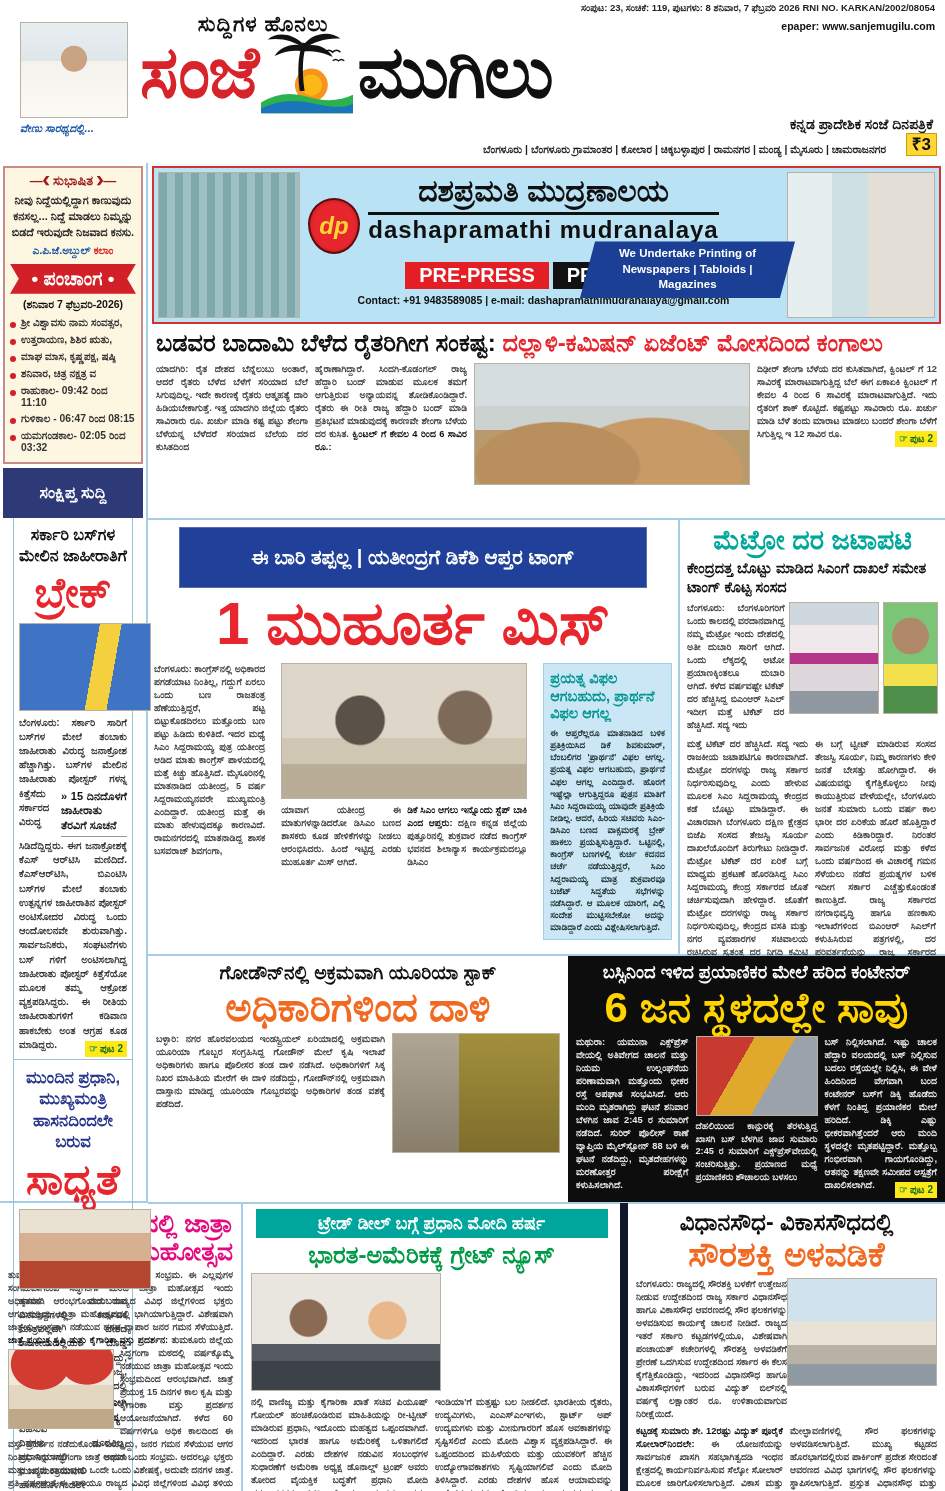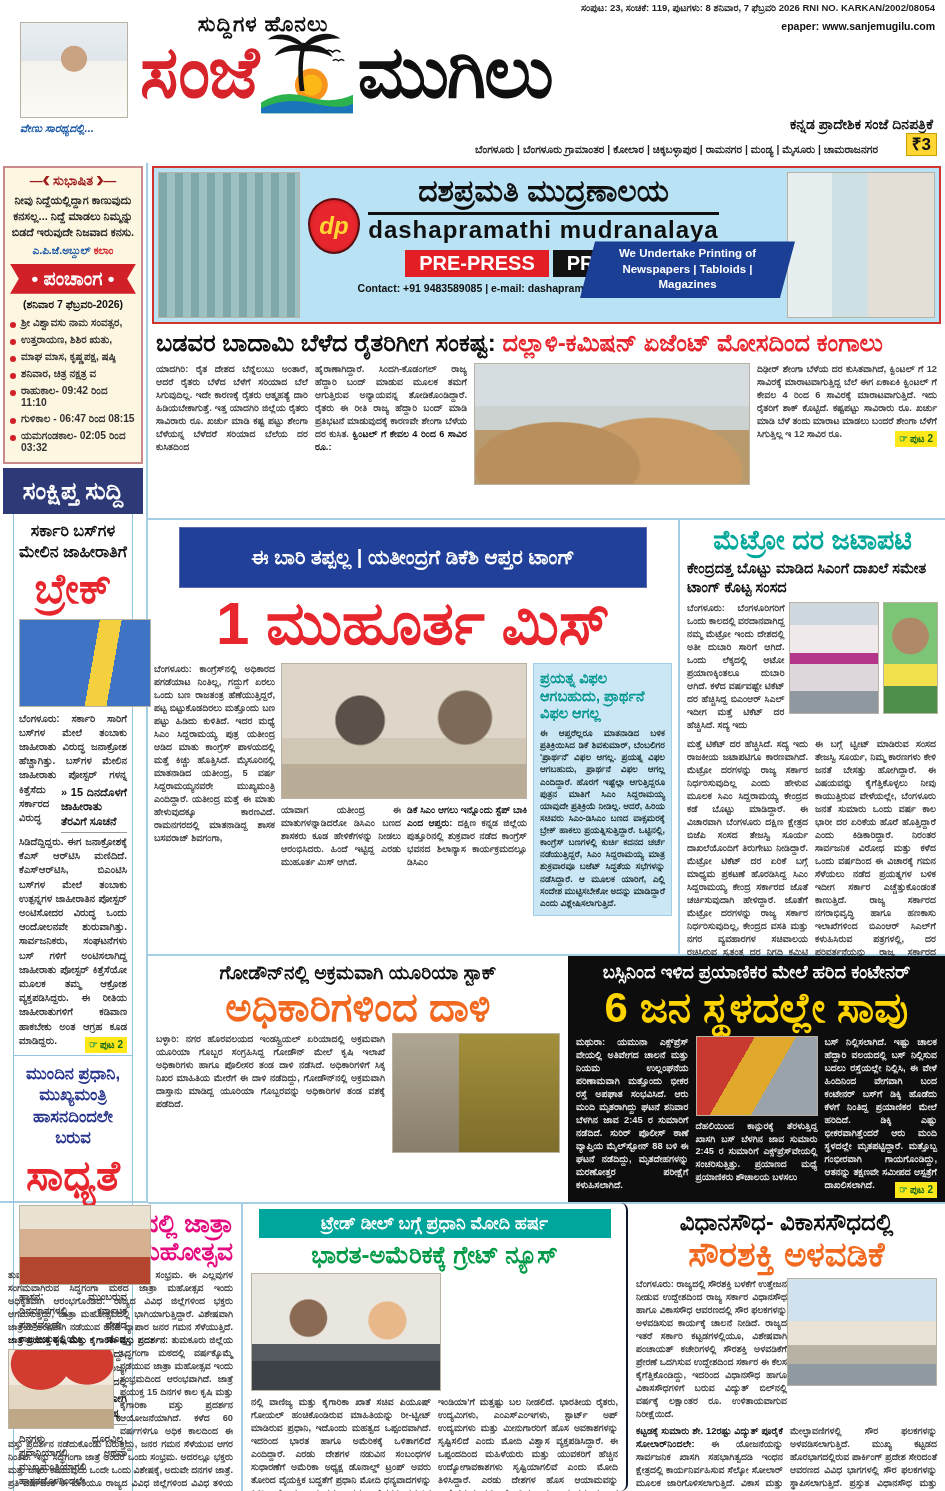--- a/index.html
+++ b/index.html
@@ -16,60 +16,60 @@
       linear-gradient(180deg,#e9eef1 0%, #dfe6ea 40%, #f4f2ec 41%, #fbfaf6 100%); }
   .promoter-cap { color:#1553a4; font-weight:bold; font-style:italic; font-size:11px; margin-top:4px; }
   .tagline { position:absolute; left:118px; top:12px; width:290px; text-align:center; font-size:21px; font-weight:bold; color:#111; letter-spacing:1px; }
   .masthead { position:absolute; left:140px; top:30px; width:740px; display:flex; align-items:center; justify-content:flex-start; }
   .mast-red { color:#d7232a; font-size:72px; font-weight:800; line-height:1; letter-spacing:-2px; }
   .mast-logo { width:92px; height:84px; margin:0 4px; }
   .mast-black { color:#101010; font-size:72px; font-weight:800; line-height:1; letter-spacing:-2px; }
   .issue-line { position:absolute; right:10px; top:2px; font-size:9.5px; font-weight:bold; color:#222; text-align:right; }
   .epaper-line { position:absolute; right:10px; top:20px; font-size:10.5px; font-weight:bold; color:#111; text-align:right; }
   .subtitle { position:absolute; right:12px; top:116px; font-size:14px; font-weight:bold; color:#111; }
-  .cities { position:absolute; left:238px; top:143px; width:640px; font-size:10.5px; font-weight:bold; color:#222; text-align:right; }
+  .cities { position:absolute; left:246px; top:143px; width:640px; font-size:10.5px; font-weight:bold; color:#222; text-align:right; }
   .price-badge { position:absolute; right:8px; top:133px; background:#ffd633; border:1px solid #caa002; color:#111; font-weight:800; font-size:17px; padding:2px 5px; line-height:1; }
 
   
   .content { display:flex; height:1038px; background:#f5fbfe; }
   .sidebar { width:148px; border-right:2px solid #a5cde6; background:#fff; }
   .main { width:797px; }
 
   
   .ad { height:158px; margin:3px 4px 0 4px; background:#b9e2f4; border:2px solid #d0342c; display:flex; padding:4px; gap:6px; }
   .ph-press { width:142px; height:100%; background:
       repeating-linear-gradient(90deg,#7fa8ab 0 8px,#9dc0c2 8px 16px),
       linear-gradient(180deg,#cfe5e7,#8fb0b3); }
   .ph-machines { width:148px; height:100%; background:
       linear-gradient(90deg,#e7eef0 0 30%, #cfe0e4 30% 55%, #e3dfd6 55% 100%),
       linear-gradient(180deg,#f2f6f7,#c9d6d9); }
   .ad-center { flex:1; text-align:center; position:relative; }
   .dp-logo { position:absolute; left:2px; top:26px; width:52px; height:56px; background:radial-gradient(#e8262d 60%, #a01317); border-radius:50% 50% 50% 50%/46% 46% 54% 54%; border:2px solid #5b0d10; color:#ffd633; font-weight:800; font-style:italic; font-size:24px; display:flex; align-items:center; justify-content:center; }
   .ad-title-kn { font-size:30px; font-weight:800; color:#101010; margin-top:2px; }
   .ad-title-en { display:inline-block; font-size:24px; font-weight:bold; color:#101010; border-top:3px solid #101010; padding-top:1px; letter-spacing:1px; margin-top:3px; }
-  .ad-tags { margin-top:6px; display:flex; justify-content:center; gap:4px; }
+  .ad-tags { margin-top:18px; display:flex; justify-content:center; gap:4px; }
   .ad-tag1 { background:#e31e24; color:#fff; font-weight:800; font-size:20px; padding:2px 14px; }
   .ad-tag2 { background:#121212; color:#fff; font-weight:800; font-size:20px; padding:2px 14px; }
   .ad-contact { font-size:10.5px; font-weight:bold; color:#101010; margin-top:5px; }
   .ad-badge { position:absolute; right:150px; bottom:26px; background:#1b3f94; color:#fff; font-weight:bold; font-size:11.5px; padding:5px 14px; clip-path:polygon(7% 0,100% 0,93% 100%,0 100%); line-height:1.35; text-align:center; width:215px; }
   .ad-wrap { position:relative; height:158px; }
 
   
   .side-top { background:#fdf6e1; border:2px solid #c98a8a; margin:3px 3px; padding:5px 5px 6px; }
   .sub-title { text-align:center; color:#9c1c1c; font-weight:800; font-size:13px; }
   .sub-title .rule { color:#9c1c1c; }
   .sub-quote { font-size:11px; font-weight:bold; color:#222; text-align:center; margin-top:4px; line-height:1.45; }
   .sub-author { text-align:center; font-size:10.5px; font-weight:bold; margin-top:3px; }
   .sub-author .blue { color:#1553a4; } .sub-author .red { color:#d7232a; }
   .pan-ribbon { background:#d12028; color:#fff; text-align:center; font-weight:800; font-size:19px; padding:4px 0; margin:7px 0 4px; clip-path:polygon(0 0,100% 0,93% 50%,100% 100%,0 100%,7% 50%); }
   .pan-date { text-align:center; font-size:10.5px; font-weight:800; color:#111; margin-bottom:4px; }
   .pan-list { list-style:none; }
   .pan-list li { font-size:10.3px; font-weight:bold; color:#333; padding:2.5px 0 2.5px 11px; position:relative; }
   .pan-list li::before { content:""; position:absolute; left:0; top:7px; width:6px; height:6px; border-radius:50%; background:#d12028; }
-  .briefs-header { background:#2e3a78; color:#fff; text-align:center; font-weight:800; font-size:24px; padding:9px 2px; margin:4px 3px 0; }
+  .briefs-header { background:#2e3a78; color:#fff; text-align:center; font-weight:800; font-size:16px; padding:16px 2px; margin:4px 3px 0; }
   .side-box { border:1.5px solid #8fc3e0; border-top:none; margin:0 13px; padding:7px 5px; }
   .b-head { text-align:center; font-size:16px; font-weight:800; color:#111; line-height:1.3; }
   .b-head.navy { color:#27348b; font-size:16.5px; }
   .b-big { text-align:center; color:#e8262d; font-size:42px; font-weight:800; line-height:1.1; margin:4px 0 6px; }
   .ph-busad { width:132px; height:88px; margin:0 auto 5px; background:
       linear-gradient(100deg,#3f74c4 0 55%, #f4d03f 55% 70%, #3f74c4 70%);}
   .ph-dais { width:132px; height:80px; margin:0 auto 5px; background:
       linear-gradient(180deg,#e9e2d2 0 30%, #d6b091 30% 65%, #b4452f 65%);}
   .b-body { font-size:10px; font-weight:600; color:#3a3a3a; text-align:justify; line-height:1.42; }
   .b-pull { float:right; width:66px; font-size:11px; font-weight:800; color:#111; line-height:1.35; margin:2px 0 2px 5px; border-bottom:1px solid #999; padding-bottom:3px; }
@@ -87,21 +87,21 @@
   .ph-groundnut { width:276px; height:122px; background:
       radial-gradient(ellipse at 30% 85%, #b98f5e 30%, transparent 31%),
       radial-gradient(ellipse at 65% 90%, #c79a66 35%, transparent 36%),
       linear-gradient(180deg,#d6dde1 0 35%, #cbd2cf 35% 55%, #b99a6d 55%);}
   .hl { font-weight:800; color:#111; }
 
   .mid-row { display:flex; height:436px; }
   .ms { width:530px; padding:5px 6px; }
   .kicker { background:#21409a; border:1px solid #5b6bae; color:#fff; width:468px; margin:2px auto 4px; text-align:center; font-size:20px; font-weight:800; padding:18px 4px; }
   .mainhead { color:#e8262d; text-align:center; font-size:60px; font-weight:800; line-height:1.05; margin:2px 0 8px; }
-  .ms-row { display:flex; gap:6px; }
+  .ms-row { display:flex; gap:16px; }
   .ms-c1 { width:124px; }
   .ms-mid { width:246px; }
   .ph-leaders { width:246px; height:136px; background:
       radial-gradient(circle at 32% 42%, #5a5149 13%, transparent 14%),
       radial-gradient(circle at 75% 40%, #7d6a58 13%, transparent 14%),
       linear-gradient(180deg,#ded6c8 0 55%, #cfc6b4 55% 75%, #b9ad97 75%);}
   .ms-sub { display:flex; gap:6px; margin-top:5px; }
   .ms-sub .tcol { width:120px; }
   .infobox { width:142px; background:#cbe7f5; border:1px solid #9fd0e8; padding:6px 6px; }
   .infobox .ih { color:#00968f; font-weight:800; font-size:14.5px; line-height:1.22; margin-bottom:4px; }
@@ -143,21 +143,21 @@
 
   
   .bottom { display:flex; height:290px; border-top:2px solid #a5cde6; background:#fff; }
   .bcol { padding:6px 8px; }
   .jatra { width:243px; border-right:2px solid #a5cde6; }
   .jatra-head { text-align:right; color:#e5097f; font-size:25px; font-weight:800; line-height:1.12; margin-bottom:4px; }
   .ph-cattle { float:left; width:106px; height:80px; margin:2px 6px 2px 0; background:
       radial-gradient(ellipse at 30% 18%, #d23b2f 28%, transparent 29%),
       radial-gradient(ellipse at 75% 15%, #d23b2f 24%, transparent 25%),
       linear-gradient(180deg,#f0e8da 0 45%, #e3d7c2 45% 75%, #bfa887 75%);}
-  .trade { width:385px; border-right:2px solid #0f172a;border-radius:7px; }
+  .trade { width:385px; border-right:8px solid #0f172a; }
   .trade-ribbon { background:#00a69c; color:#fff; text-align:center; font-weight:800; font-size:17.5px; padding:4px 6px; width:352px; margin:0 auto 3px; }
   .trade-head { text-align:center; color:#019a46; font-size:24px; font-weight:800; margin-bottom:4px; }
   .tr-row { display:flex; gap:7px; }
   .tr-row .tcol { flex:1; }
   .ph-modi { width:190px; height:118px; background:
       radial-gradient(circle at 30% 38%, #8a6a52 12%, transparent 13%),
       radial-gradient(circle at 72% 40%, #e8b88a 12%, transparent 13%),
       linear-gradient(180deg,#e9e6df 0 60%, #555a60 60% 75%, #3d4248 75%);}
   .tr-cols { display:flex; gap:7px; margin-top:5px; }
   .tr-cols .tcol { flex:1; }

